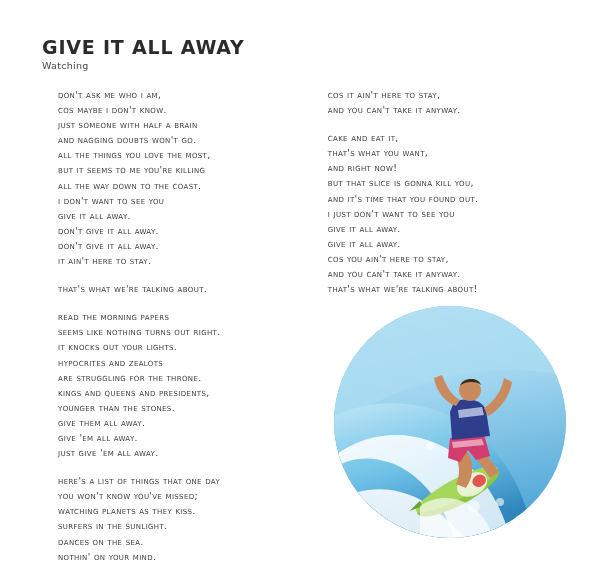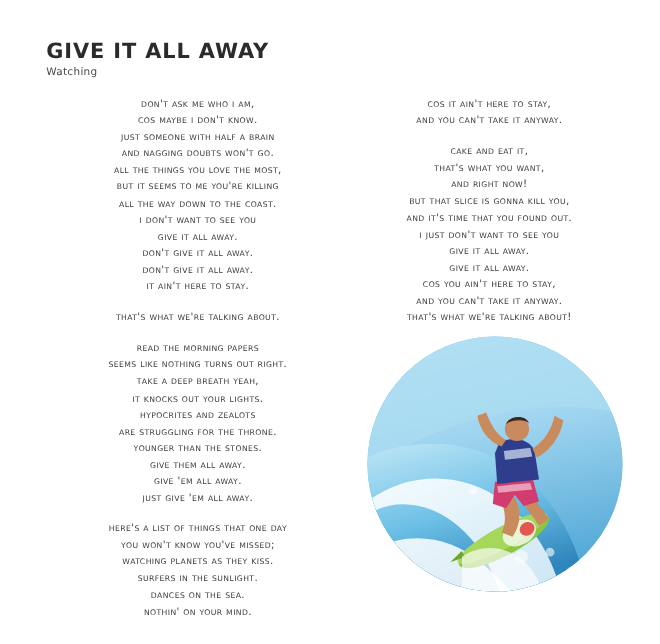--- a/index.html
+++ b/index.html
@@ -43,21 +43,20 @@
   }
   .col {
     width: 272px;
     box-sizing: border-box;
   }
   .col.right {
     padding-left: 10px;
   }
   .stanza {
     margin: 0 0 13px 16px;
-    text-align: center;
   }
   .line {
     font-size: 9.3px;
     line-height: 14.1px;
     letter-spacing: 0.35px;
     color: #3c3c3c;
     white-space: pre;
     font-variant: small-caps;
     text-transform: lowercase;
   }
@@ -111,24 +110,24 @@
         <div class="line">It ain't here to stay.</div>
       </div>
 
       <div class="stanza">
         <div class="line">That's what we're talking about.</div>
       </div>
 
       <div class="stanza">
         <div class="line">Read the morning papers</div>
         <div class="line">Seems like nothing turns out right.</div>
-        <div class="line">Take a deep breath yeah,</div>
         <div class="line">It knocks out your lights.</div>
         <div class="line">Hypocrites and zealots</div>
         <div class="line">Are struggling for the throne.</div>
+        <div class="line">Kings and queens and presidents,</div>
         <div class="line">Younger than the Stones.</div>
         <div class="line">Give them all away.</div>
         <div class="line">Give 'em all away.</div>
         <div class="line">Just give 'em all away.</div>
       </div>
 
       <div class="stanza">
         <div class="line">Here's a list of things that one day</div>
         <div class="line">You won't know you've missed;</div>
         <div class="line">Watching planets as they kiss.</div>

